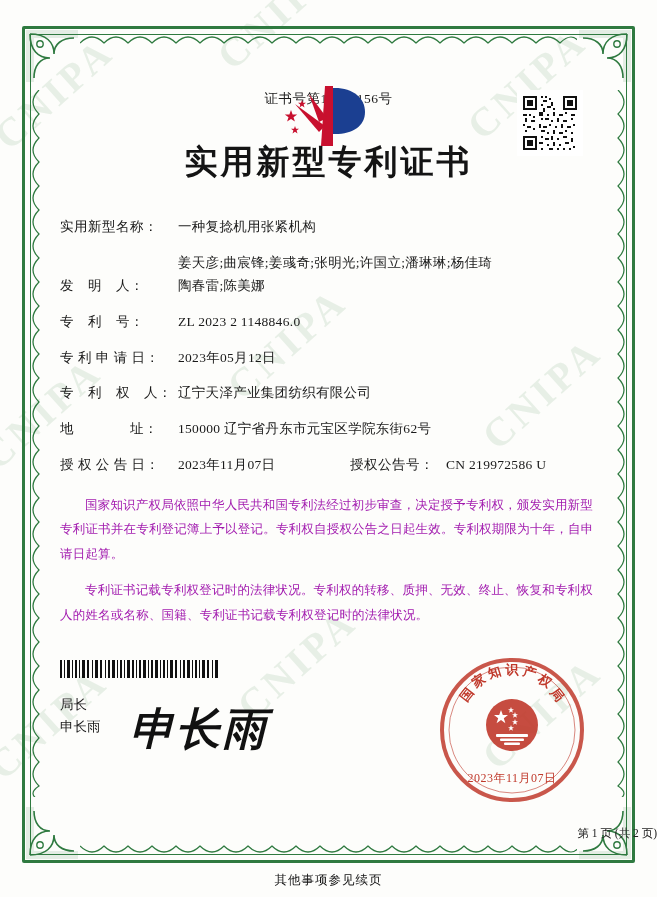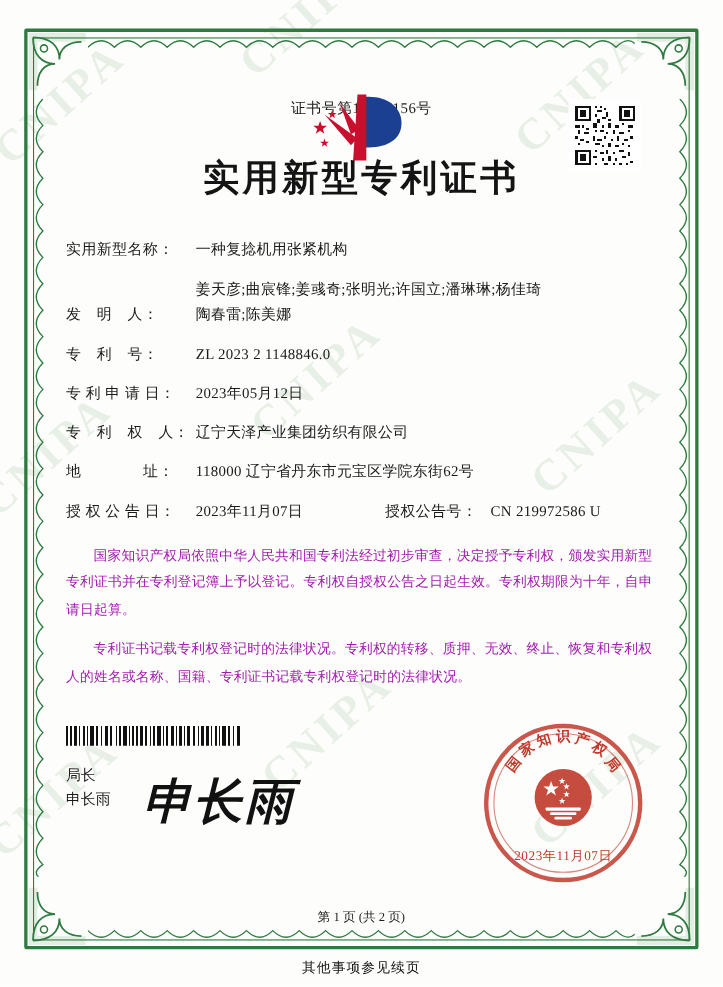--- a/index.html
+++ b/index.html
@@ -210,21 +210,21 @@
     width: 134px;
     text-align: center;
     font-size: 12px;
     color: #c0392b;
     letter-spacing: .5px;
   }
   .page-no {
     position: absolute;
     left: 0; right: 0;
     top: 826px;
-    text-align: center;
+    text-align: right;
     font-size: 11.5px;
     color: #222;
   }
   .bottom-note {
     position: absolute;
     left: 0; right: 0;
     bottom: 8px;
     text-align: center;
     font-size: 12.5px;
     letter-spacing: 1px;
@@ -433,21 +433,21 @@
         <div class="val">2023年05月12日</div>
       </div>
 
       <div class="row">
         <div class="lbl">专　利　权　人：</div>
         <div class="val">辽宁天泽产业集团纺织有限公司</div>
       </div>
 
       <div class="row">
         <div class="lbl">地　　　　址：</div>
-        <div class="val">118000 辽宁省丹东市元宝区学院东街62号</div>
+        <div class="val">150000 辽宁省丹东市元宝区学院东街62号</div>
       </div>
 
       <div class="row two">
         <div class="lbl">授 权 公 告 日：</div>
         <div class="val val1">2023年11月07日</div>
         <div class="lbl2">授权公告号：</div>
         <div class="val">CN 219972586 U</div>
       </div>
 
     </div>

